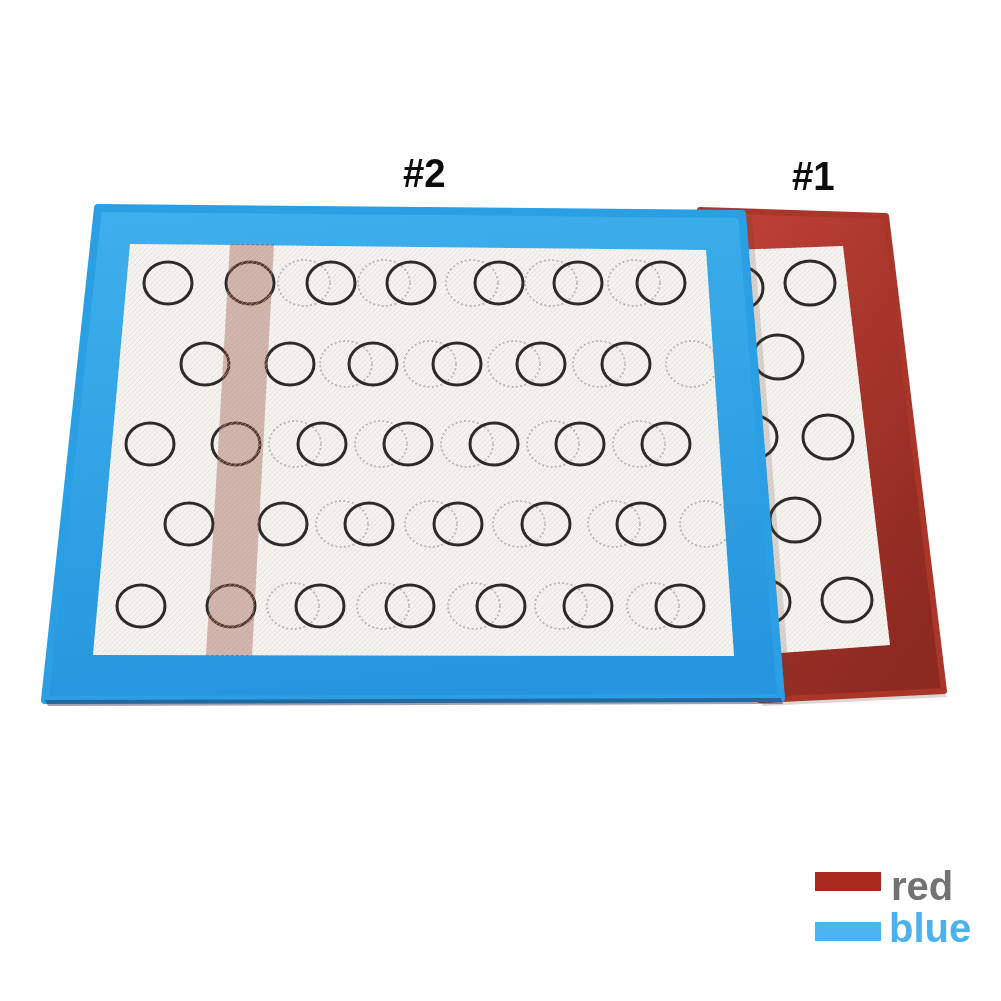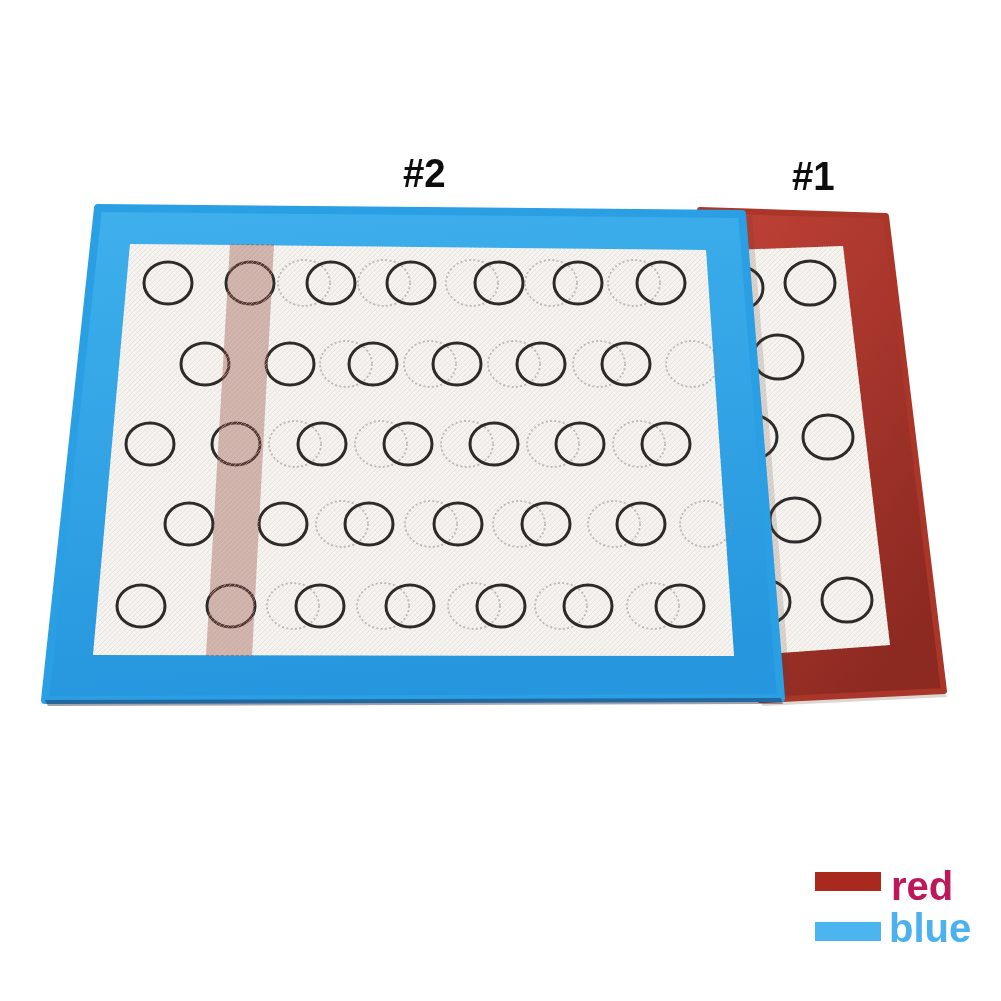--- a/index.html
+++ b/index.html
@@ -113,18 +113,18 @@
         <polygon points="45,700 781,698 783,704 48,706" fill="rgba(25,25,55,0.40)"></polygon>
       </g>
     </svg>
 
   <div class="mat-label" style="left:403px;top:153px;">#2</div>
 
   <div class="mat-label" style="left:792px;top:156px;">#1</div>
 
   <div>
     <div class="legend-swatch" style="left: 815px; top: 872px; background: rgb(169, 41, 31);"></div>
-    <div class="legend-text" style="left: 891px; top: 866px; color: #be185d; text-align: center;">red</div>
+    <div class="legend-text" style="left: 891px; top: 866px; color: #737373; text-align: center;">red</div>
     <div class="legend-swatch" style="left: 815px; top: 922px; background: rgb(76, 181, 239);"></div>
     <div class="legend-text" style="left: 889px; top: 908px; color: rgb(76, 178, 239);">blue</div>
   </div>
 
 </div>
 
 </body></html>

